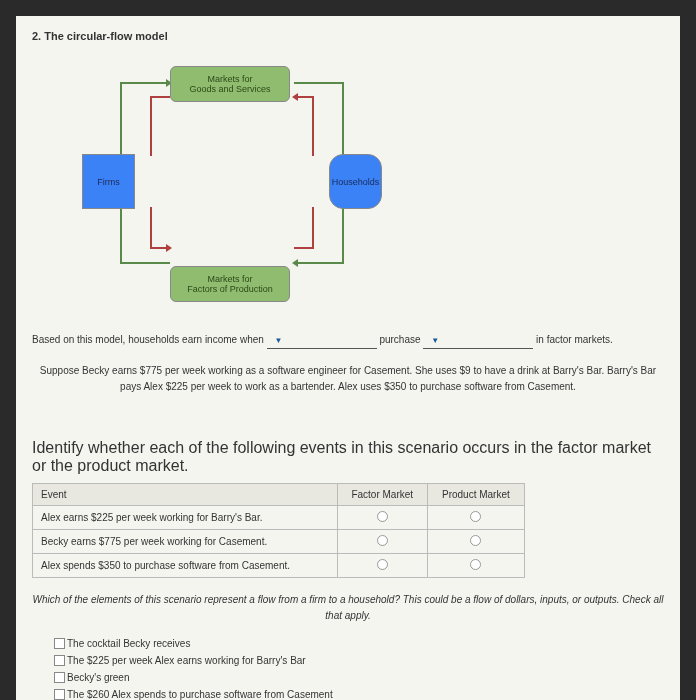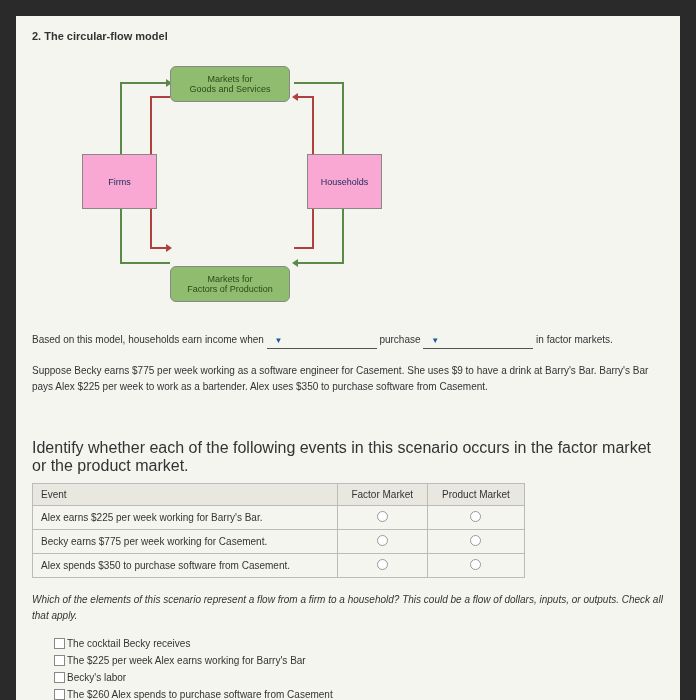--- a/index.html
+++ b/index.html
@@ -41,30 +41,30 @@
       border: 1px solid #888;
     }
     .node-green {
       background: #8fbc6e;
       color: #2d4a1a;
       width: 120px;
       height: 36px;
       border-radius: 6px;
     }
     .node-blue {
-      background: #f9a8d4;
+      background: #3b82f6;
       color: #1a2a5a;
-      width: 75px;
+      width: 53px;
       height: 55px;
       text-align: center;
     }
     .top-node { top: 14px; left: 108px; }
     .bottom-node { bottom: 10px; left: 108px; }
     .left-node { top: 102px; left: 20px; }
-    .right-node { top: 102px; right: 20px; }
+    .right-node { top: 102px; right: 20px; border-radius: 14px; }
     .arrow-line {
       position: absolute;
       background: #5a8a4a;
     }
     .arrow-line-red {
       background: #b04040;
     }
     
     .g1 { top: 30px; left: 60px; width: 48px; height: 2px; }
     .g2 { top: 30px; left: 58px; width: 2px; height: 75px; }
@@ -102,20 +102,21 @@
     }
     .dropdown-arrow {
       color: #1a5a9a;
       font-size: 8px;
       margin-right: 4px;
     }
     .paragraph {
       font-size: 10px;
       line-height: 1.6;
       margin-bottom: 14px;
+      text-align: center;
     }
     .instruction {
       font-size: 16px;
       margin-bottom: 8px;
       margin-top: 44px;
     }
     table {
       border-collapse: collapse;
       font-size: 10px;
       margin-bottom: 14px;
@@ -251,20 +252,20 @@
     <div class="checklist-item">
       <span class="checkbox"></span>
       <span>The cocktail Becky receives</span>
     </div>
     <div class="checklist-item">
       <span class="checkbox"></span>
       <span>The $225 per week Alex earns working for Barry's Bar</span>
     </div>
     <div class="checklist-item">
       <span class="checkbox"></span>
-      <span>Becky's labor</span>
+      <span>Becky's green</span>
     </div>
     <div class="checklist-item">
       <span class="checkbox"></span>
       <span>The $260 Alex spends to purchase software from Casement</span>
     </div>
   </div>
 </div>
 
 </body></html>

